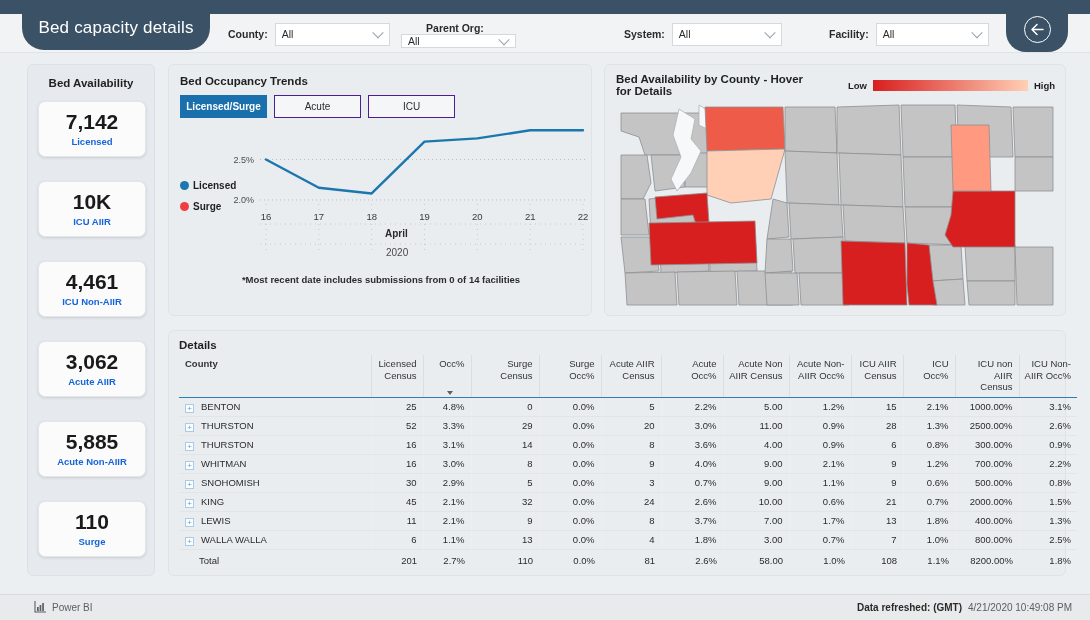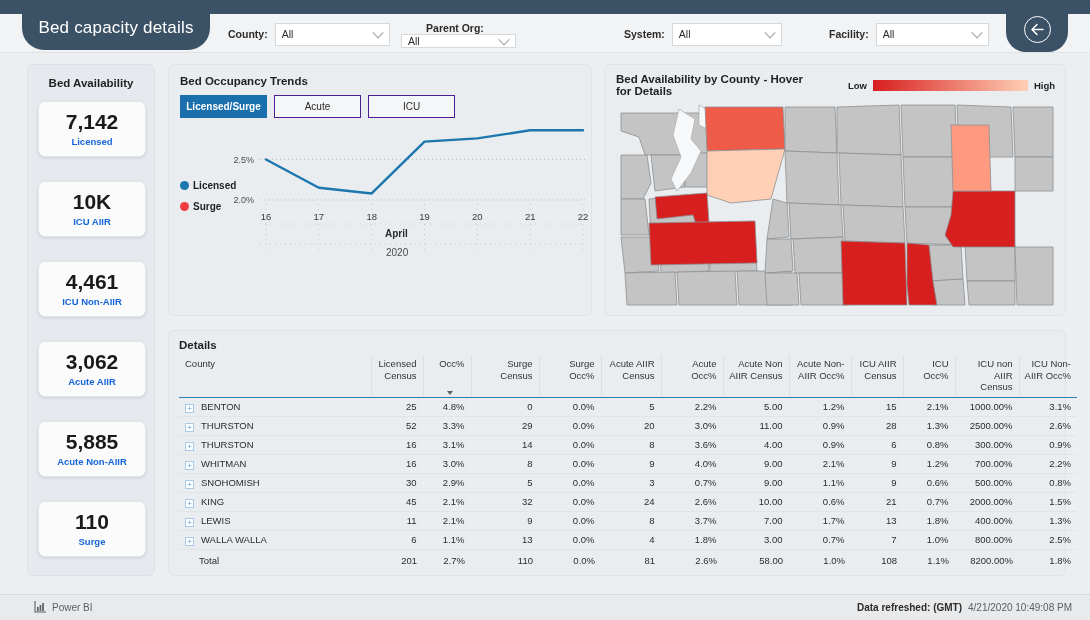--- a/index.html
+++ b/index.html
@@ -180,21 +180,21 @@
   }
   table.grid th {
     font-size: 9.5px; font-weight: normal; color: #333333;
     text-align: right; vertical-align: top;
     padding: 3px 6px 4px 4px;
     border-bottom: 1.4px solid #2b7fb8;
     border-left: 1px solid #dcdfe2;
     line-height: 1.22;
     position: relative;
   }
-  table.grid th.county-col { text-align: left; border-left: none; padding-left: 6px; }
+  table.grid th.county-col { text-align: left; border-left: none; padding-left: 6px; font-weight: bold; }
   .sort-caret {
     position: absolute; left: 50%; bottom: 2px;
     width: 0; height: 0;
     border-left: 3.5px solid transparent;
     border-right: 3.5px solid transparent;
     border-top: 4px solid #5b6166;
   }
   table.grid td {
     font-size: 9.5px; color: #2b2b2b;
     text-align: right;
@@ -356,20 +356,21 @@
         <span>Licensed</span>
       </div>
       <div class="legend-item" style="left:11px; top:83px;">
         <span class="legend-dot" style="background:#ef3e42;"></span>
         <span>Surge</span>
       </div>
 
       <div class="ax-label bold" style="left:216px; top:110px;">April</div>
       <div class="ax-label" style="left:217px; top:129px;">2020</div>
 
+      <div class="chart-note">*Most recent date includes submissions from 0 of 14 facilities</div>
     </div>
   </div>
 
   <div class="panel" id="map-panel">
     <div class="map-head">
       <span class="map-title">Bed Availability by County - Hover for Details</span>
       <span class="map-legend">
         <span class="legend-text">Low</span>
         <span class="legend-bar" id="legend-bar" style="background: linear-gradient(to right, rgb(216, 31, 31), rgb(255, 208, 181));"></span>
         <span class="legend-text">High</span>

